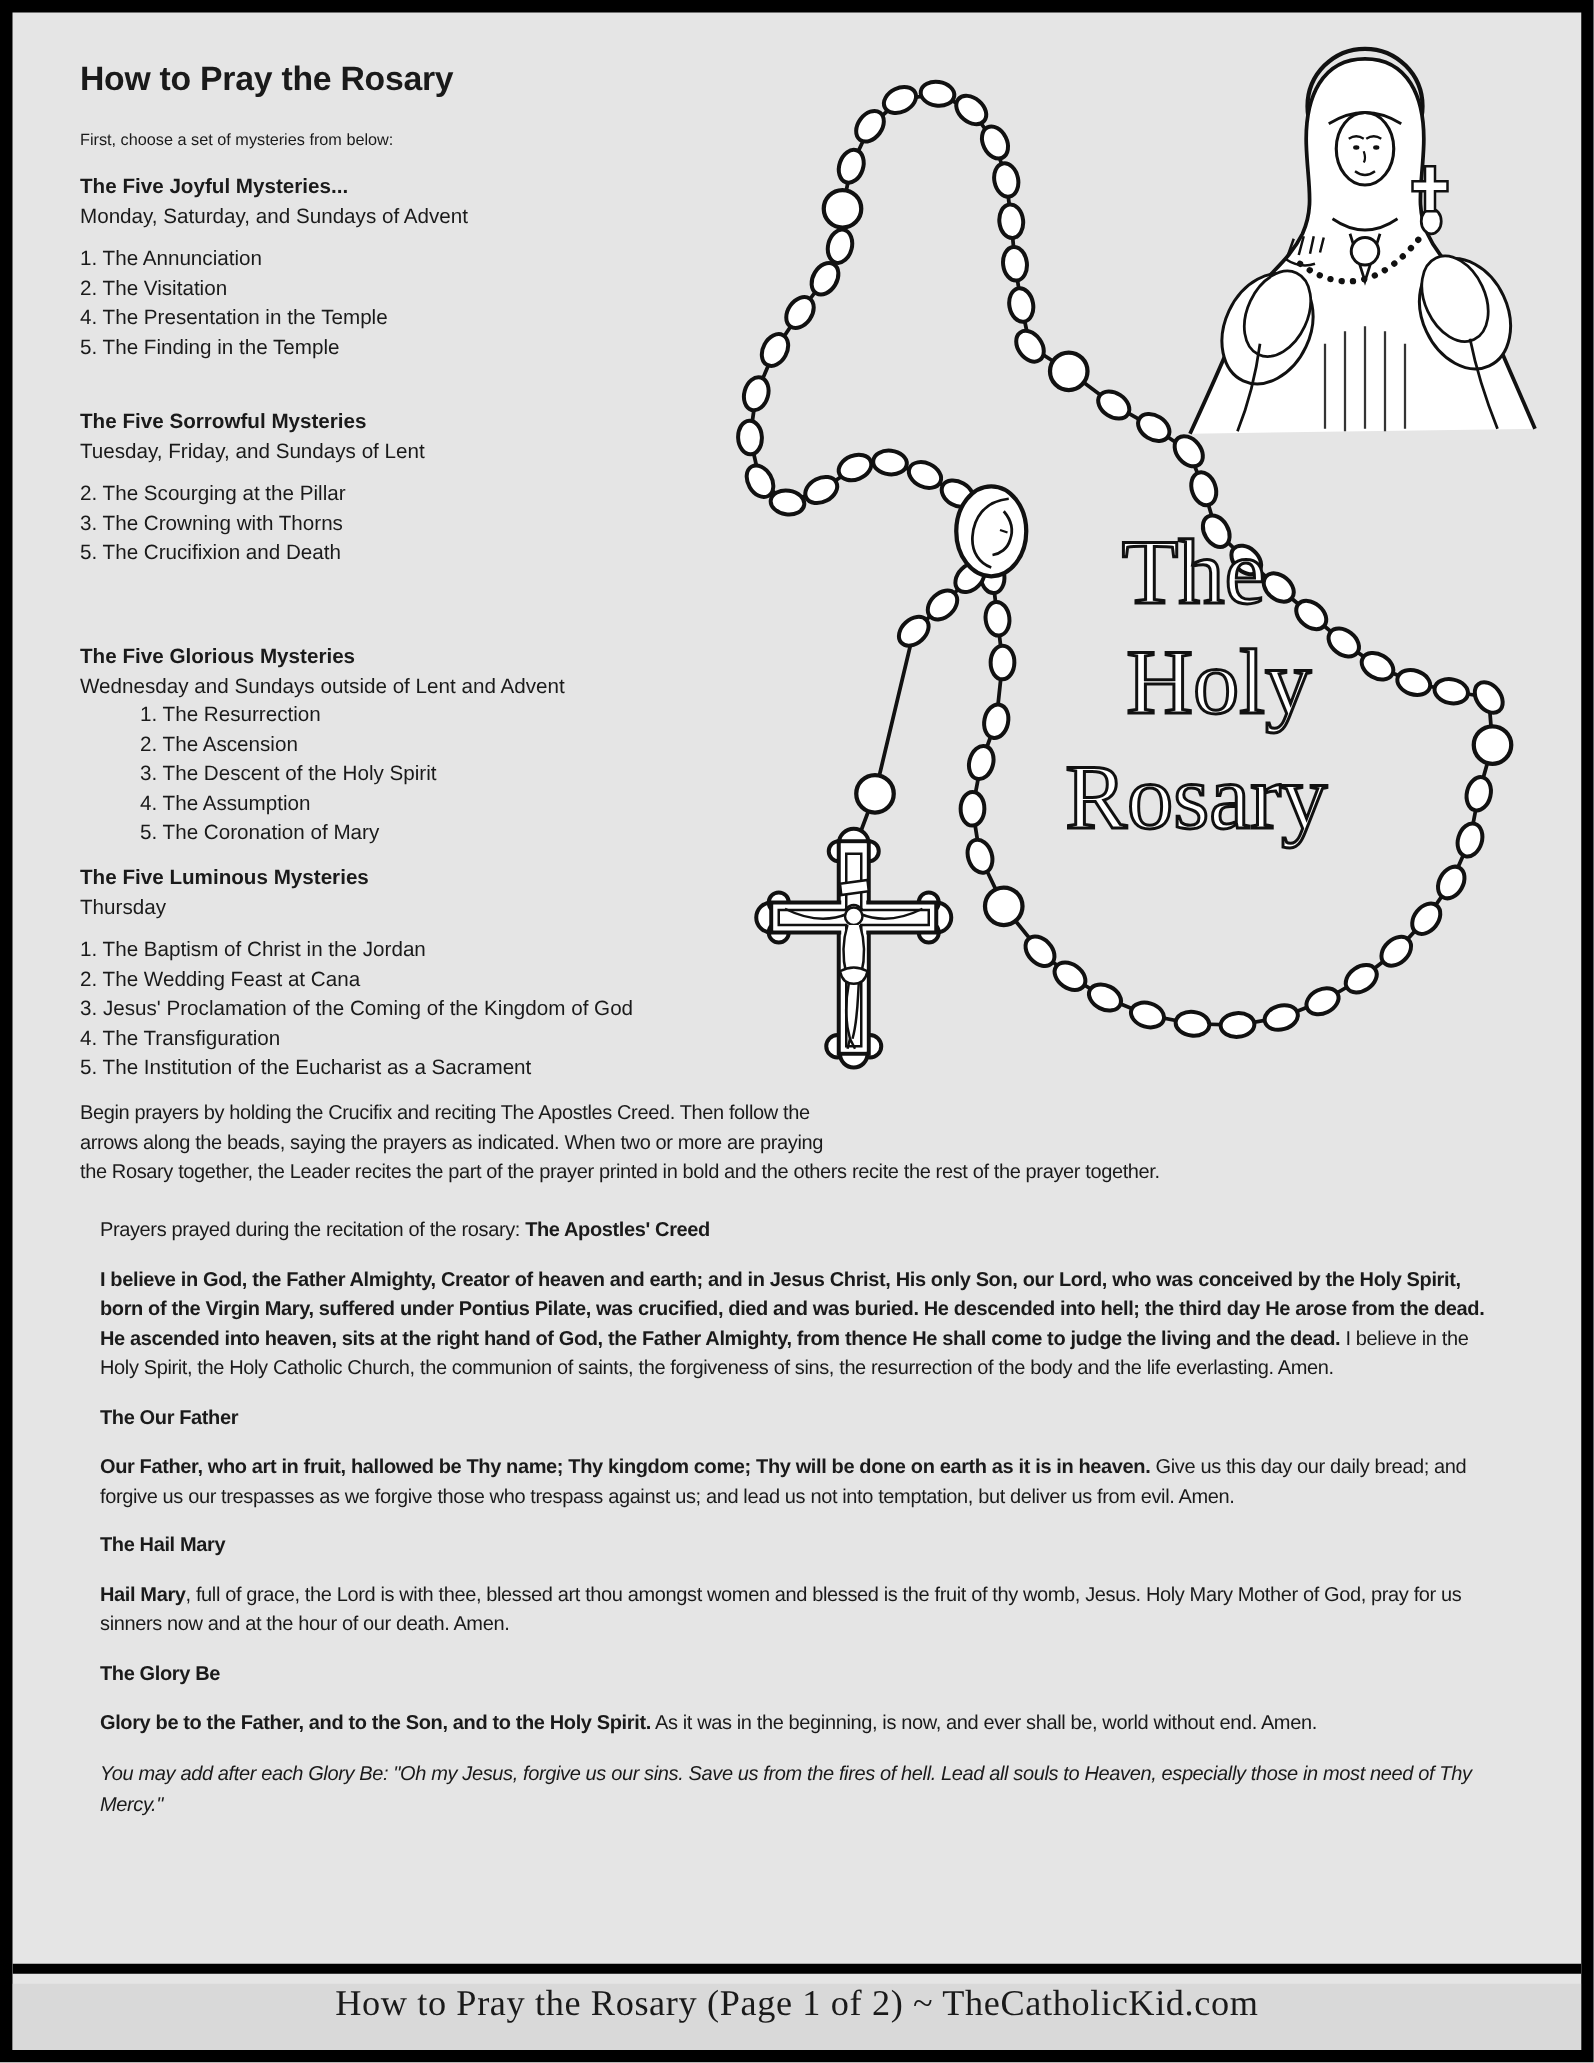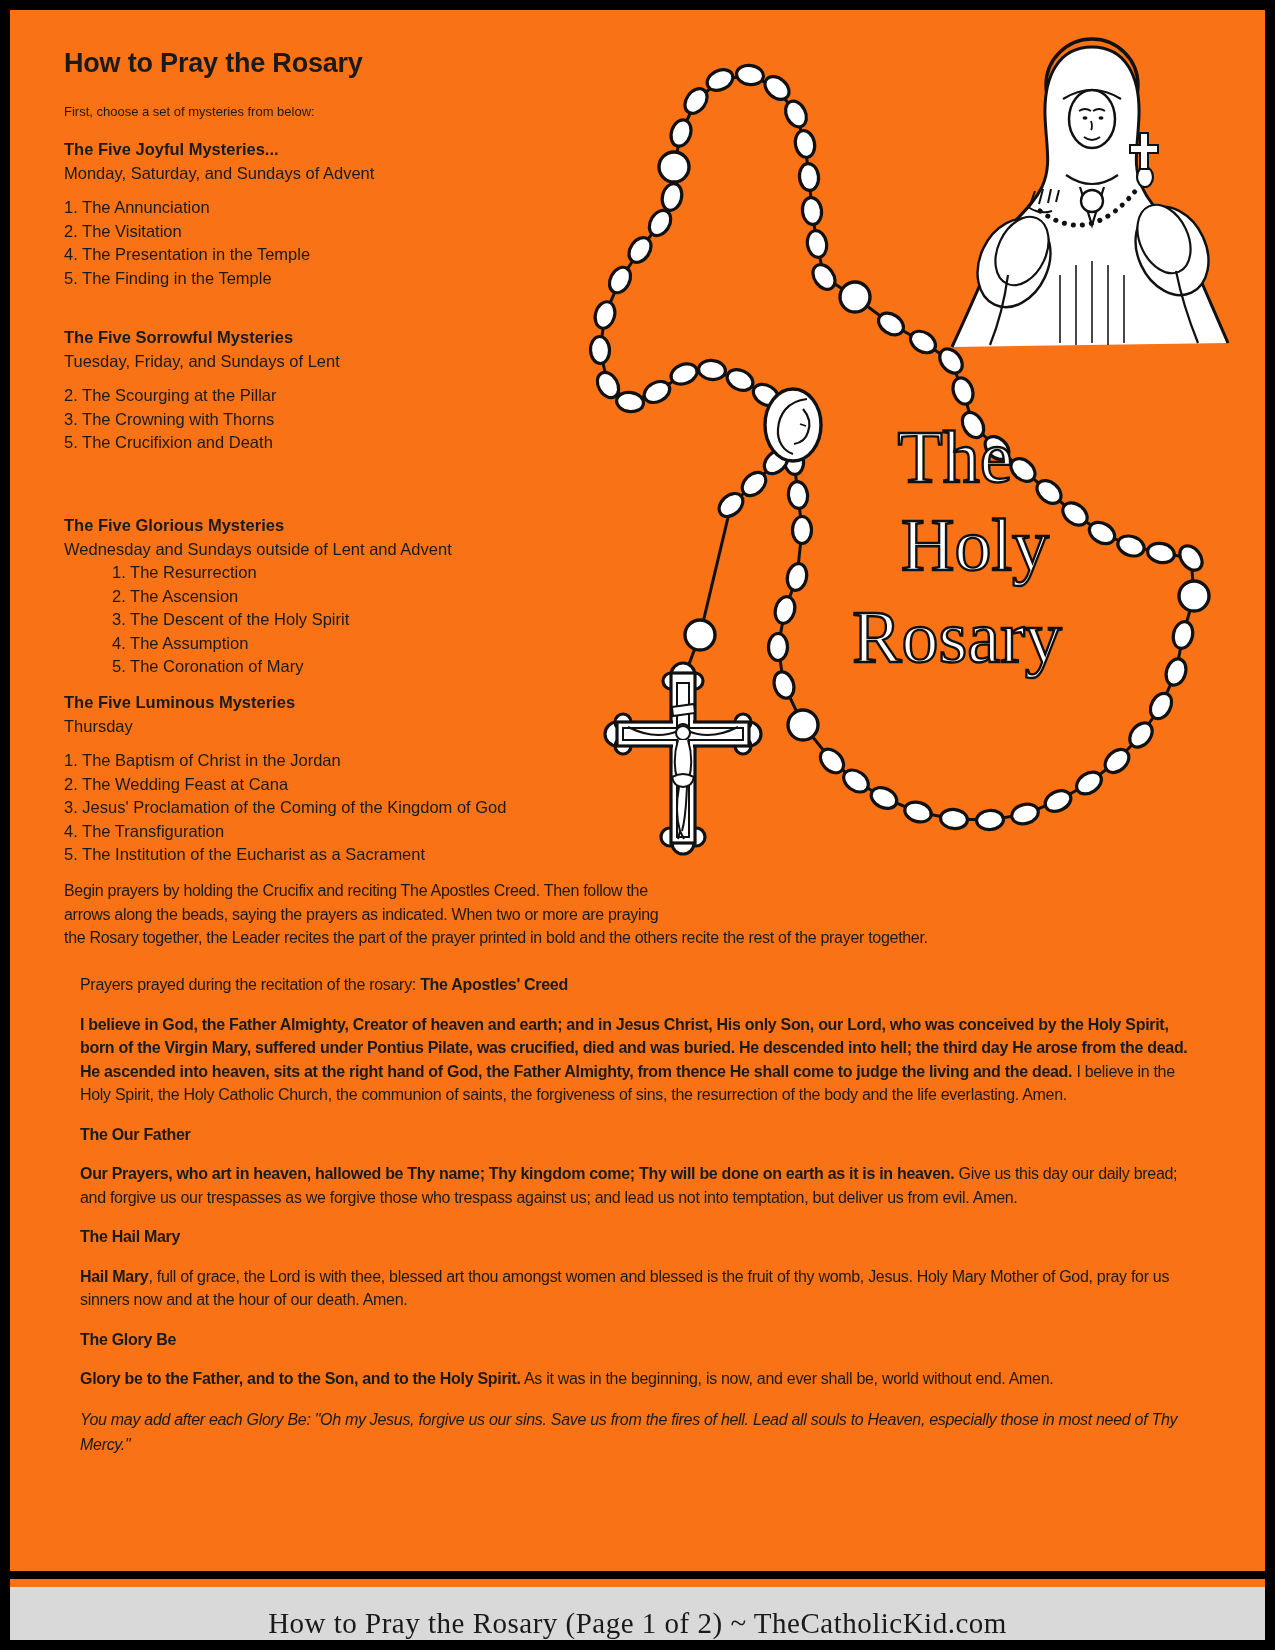--- a/index.html
+++ b/index.html
@@ -1,17 +1,17 @@
 <!DOCTYPE html>
 <html><head>
 <meta charset="utf-8">
 <style>
   html,body{margin:0;padding:0;background:#fff;}
   .page{
-    width:1275px;height:1650px;position:relative;background:#f97316;
+    width:1275px;height:1650px;position:relative;background:#e5e5e5;
     border:10px solid #000;box-sizing:border-box;overflow:hidden;
     font-family:"Liberation Sans",sans-serif;color:#1a1a1a;
   }
   .title{position:absolute;left:54px;top:38px;font-size:27px;font-weight:bold;letter-spacing:-0.2px;}
   .intro{position:absolute;left:54px;top:94px;font-size:13px;}
   .myst{position:absolute;left:54px;width:560px;font-size:16.5px;line-height:23.5px;}
   .myst .h{font-weight:bold;}
   .myst .items{margin-top:11px;}
   .myst.tight .items{margin-top:0;margin-left:48px;}
   .myst .items span{display:block;}
@@ -21,21 +21,21 @@
   .prayers p{margin:16px;}
   .creed{margin-top:13px;}
   .phead{margin-top:15px;font-weight:bold;}
   .pbody{margin-top:12px;}
   .note{font-style:italic;margin-top:3px;line-height:25px;}
   b{font-weight:bold;}
   .rosary-art{position:absolute;left:550px;top:15px;width:700px;height:860px;pointer-events:none;}
   .footer-rule{position:absolute;left:0;right:0;bottom:61px;height:8px;background:#000;}
   .footer-bar{
     position:absolute;left:0;right:0;bottom:0;height:53px;background:#d9d9d9;
-    display:flex;align-items:flex-end;justify-content:center;
+    display:flex;align-items:flex-start;justify-content:center;
     font-family:"Liberation Serif",serif;font-size:29px;letter-spacing:0.5px;color:#1a1a1a;
   }
 </style>
 </head>
 <body>
 
 <div class="page">
 
   <div class="title">How to Pray the Rosary</div>
   <div class="intro">First, choose a set of mysteries from below:</div>
@@ -230,21 +230,21 @@
     <span>arrows along the beads, saying the prayers as indicated. When two or more are praying</span>
     <span>the Rosary together, the Leader recites the part of the prayer printed in bold and the others recite the rest of the prayer together.</span>
   </div>
 
   <div class="prayers">
     <p><span>Prayers prayed during the recitation of the rosary: </span><b>The Apostles' Creed</b></p>
 
     <p class="creed"><b>I believe in God, the Father Almighty, Creator of heaven and earth; and in Jesus Christ, His only Son, our Lord, who was conceived by the Holy Spirit, born of the Virgin Mary, suffered under Pontius Pilate, was crucified, died and was buried. He descended into hell; the third day He arose from the dead. He ascended into heaven, sits at the right hand of God, the Father Almighty, from thence He shall come to judge the living and the dead.</b><span> I believe in the Holy Spirit, the Holy Catholic Church, the communion of saints, the forgiveness of sins, the resurrection of the body and the life everlasting. Amen.</span></p>
 
     <p class="phead">The Our Father</p>
-    <p class="pbody"><b>Our Prayers, who art in heaven, hallowed be Thy name; Thy kingdom come; Thy will be done on earth as it is in heaven.</b><span> Give us this day our daily bread; and forgive us our trespasses as we forgive those who trespass against us; and lead us not into temptation, but deliver us from evil. Amen.</span></p>
+    <p class="pbody"><b>Our Father, who art in fruit, hallowed be Thy name; Thy kingdom come; Thy will be done on earth as it is in heaven.</b><span> Give us this day our daily bread; and forgive us our trespasses as we forgive those who trespass against us; and lead us not into temptation, but deliver us from evil. Amen.</span></p>
 
     <p class="phead">The Hail Mary</p>
     <p class="pbody"><b>Hail Mary</b><span>, full of grace, the Lord is with thee, blessed art thou amongst women and blessed is the fruit of thy womb, Jesus. Holy Mary Mother of God, pray for us sinners now and at the hour of our death. Amen.</span></p>
 
     <p class="phead">The Glory Be</p>
     <p class="pbody"><b>Glory be to the Father, and to the Son, and to the Holy Spirit.</b><span> As it was in the beginning, is now, and ever shall be, world without end. Amen.</span></p>
     <p class="note">You may add after each Glory Be: "Oh my Jesus, forgive us our sins. Save us from the fires of hell. Lead all souls to Heaven, especially those in most need of Thy Mercy."</p>
   </div>
 
   <div class="footer-rule"></div>

